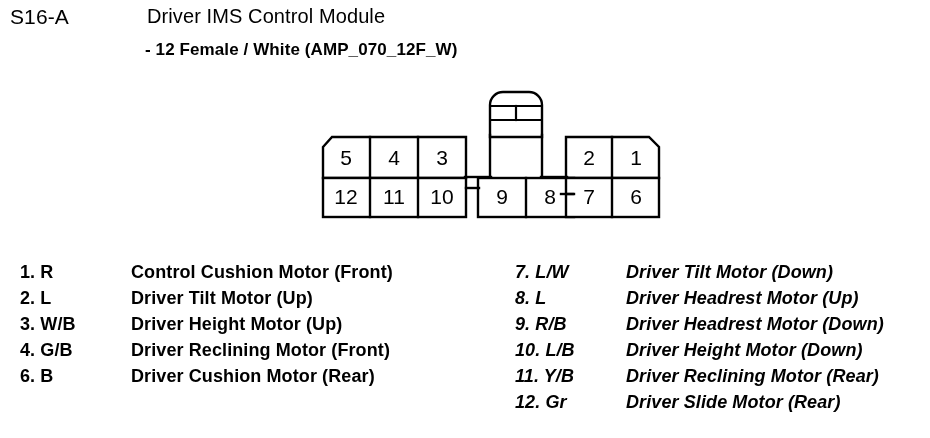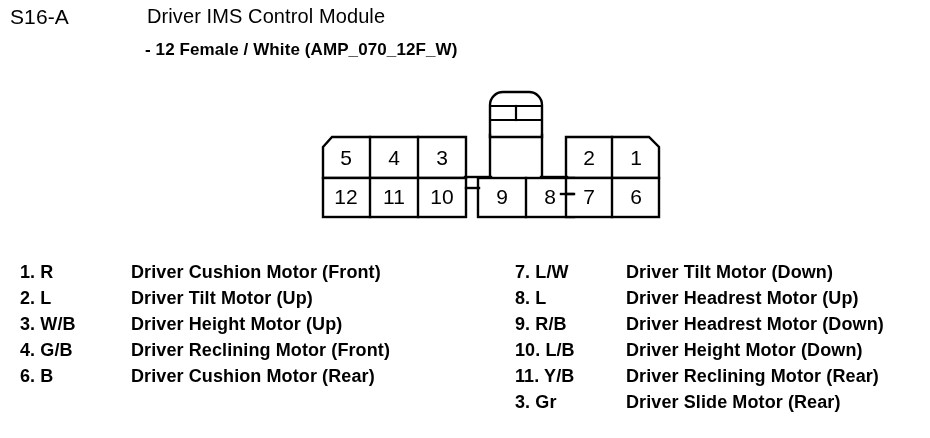--- a/index.html
+++ b/index.html
@@ -87,21 +87,21 @@
     text-anchor: middle;
     dominant-baseline: middle;
   }
 
   
   .legend-col {
     position: absolute;
     top: 257px;
   }
   #legend-col-left  { left: 20px; }
-  #legend-col-right { left: 515px; }
+  #legend-col-right { left: 515px; font-style: italic; }
 
   .legend-row {
     display: flex;
     align-items: flex-end;
     height: 26px;
     white-space: nowrap;
   }
   .legend-pin {
     width: 111px;
     flex: 0 0 111px;
@@ -176,21 +176,21 @@
     <line class="conn-line" x1="148" y1="100" x2="161" y2="100"></line>
     <line class="conn-line" x1="255" y1="106" x2="249" y2="106"></line>
     <line class="conn-line" x1="243" y1="106" x2="256" y2="106"></line>
   </svg>
 </div>
 
 <div class="legend-col" id="legend-col-left">
 
   <div class="legend-row">
     <span class="legend-pin">1. R</span>
-    <span class="legend-desc">Driver Cushion Motor (Front)</span>
+    <span class="legend-desc">Control Cushion Motor (Front)</span>
   </div>
   <div class="legend-row">
     <span class="legend-pin">2. L</span>
     <span class="legend-desc">Driver Tilt Motor (Up)</span>
   </div>
   <div class="legend-row">
     <span class="legend-pin">3. W/B</span>
     <span class="legend-desc">Driver Height Motor (Up)</span>
   </div>
   <div class="legend-row">
@@ -219,16 +219,16 @@
   </div>
   <div class="legend-row">
     <span class="legend-pin">10. L/B</span>
     <span class="legend-desc">Driver Height Motor (Down)</span>
   </div>
   <div class="legend-row">
     <span class="legend-pin">11. Y/B</span>
     <span class="legend-desc">Driver Reclining Motor (Rear)</span>
   </div>
   <div class="legend-row">
-    <span class="legend-pin">3. Gr</span>
+    <span class="legend-pin">12. Gr</span>
     <span class="legend-desc">Driver Slide Motor (Rear)</span>
   </div>
 </div>
 
 </body></html>

